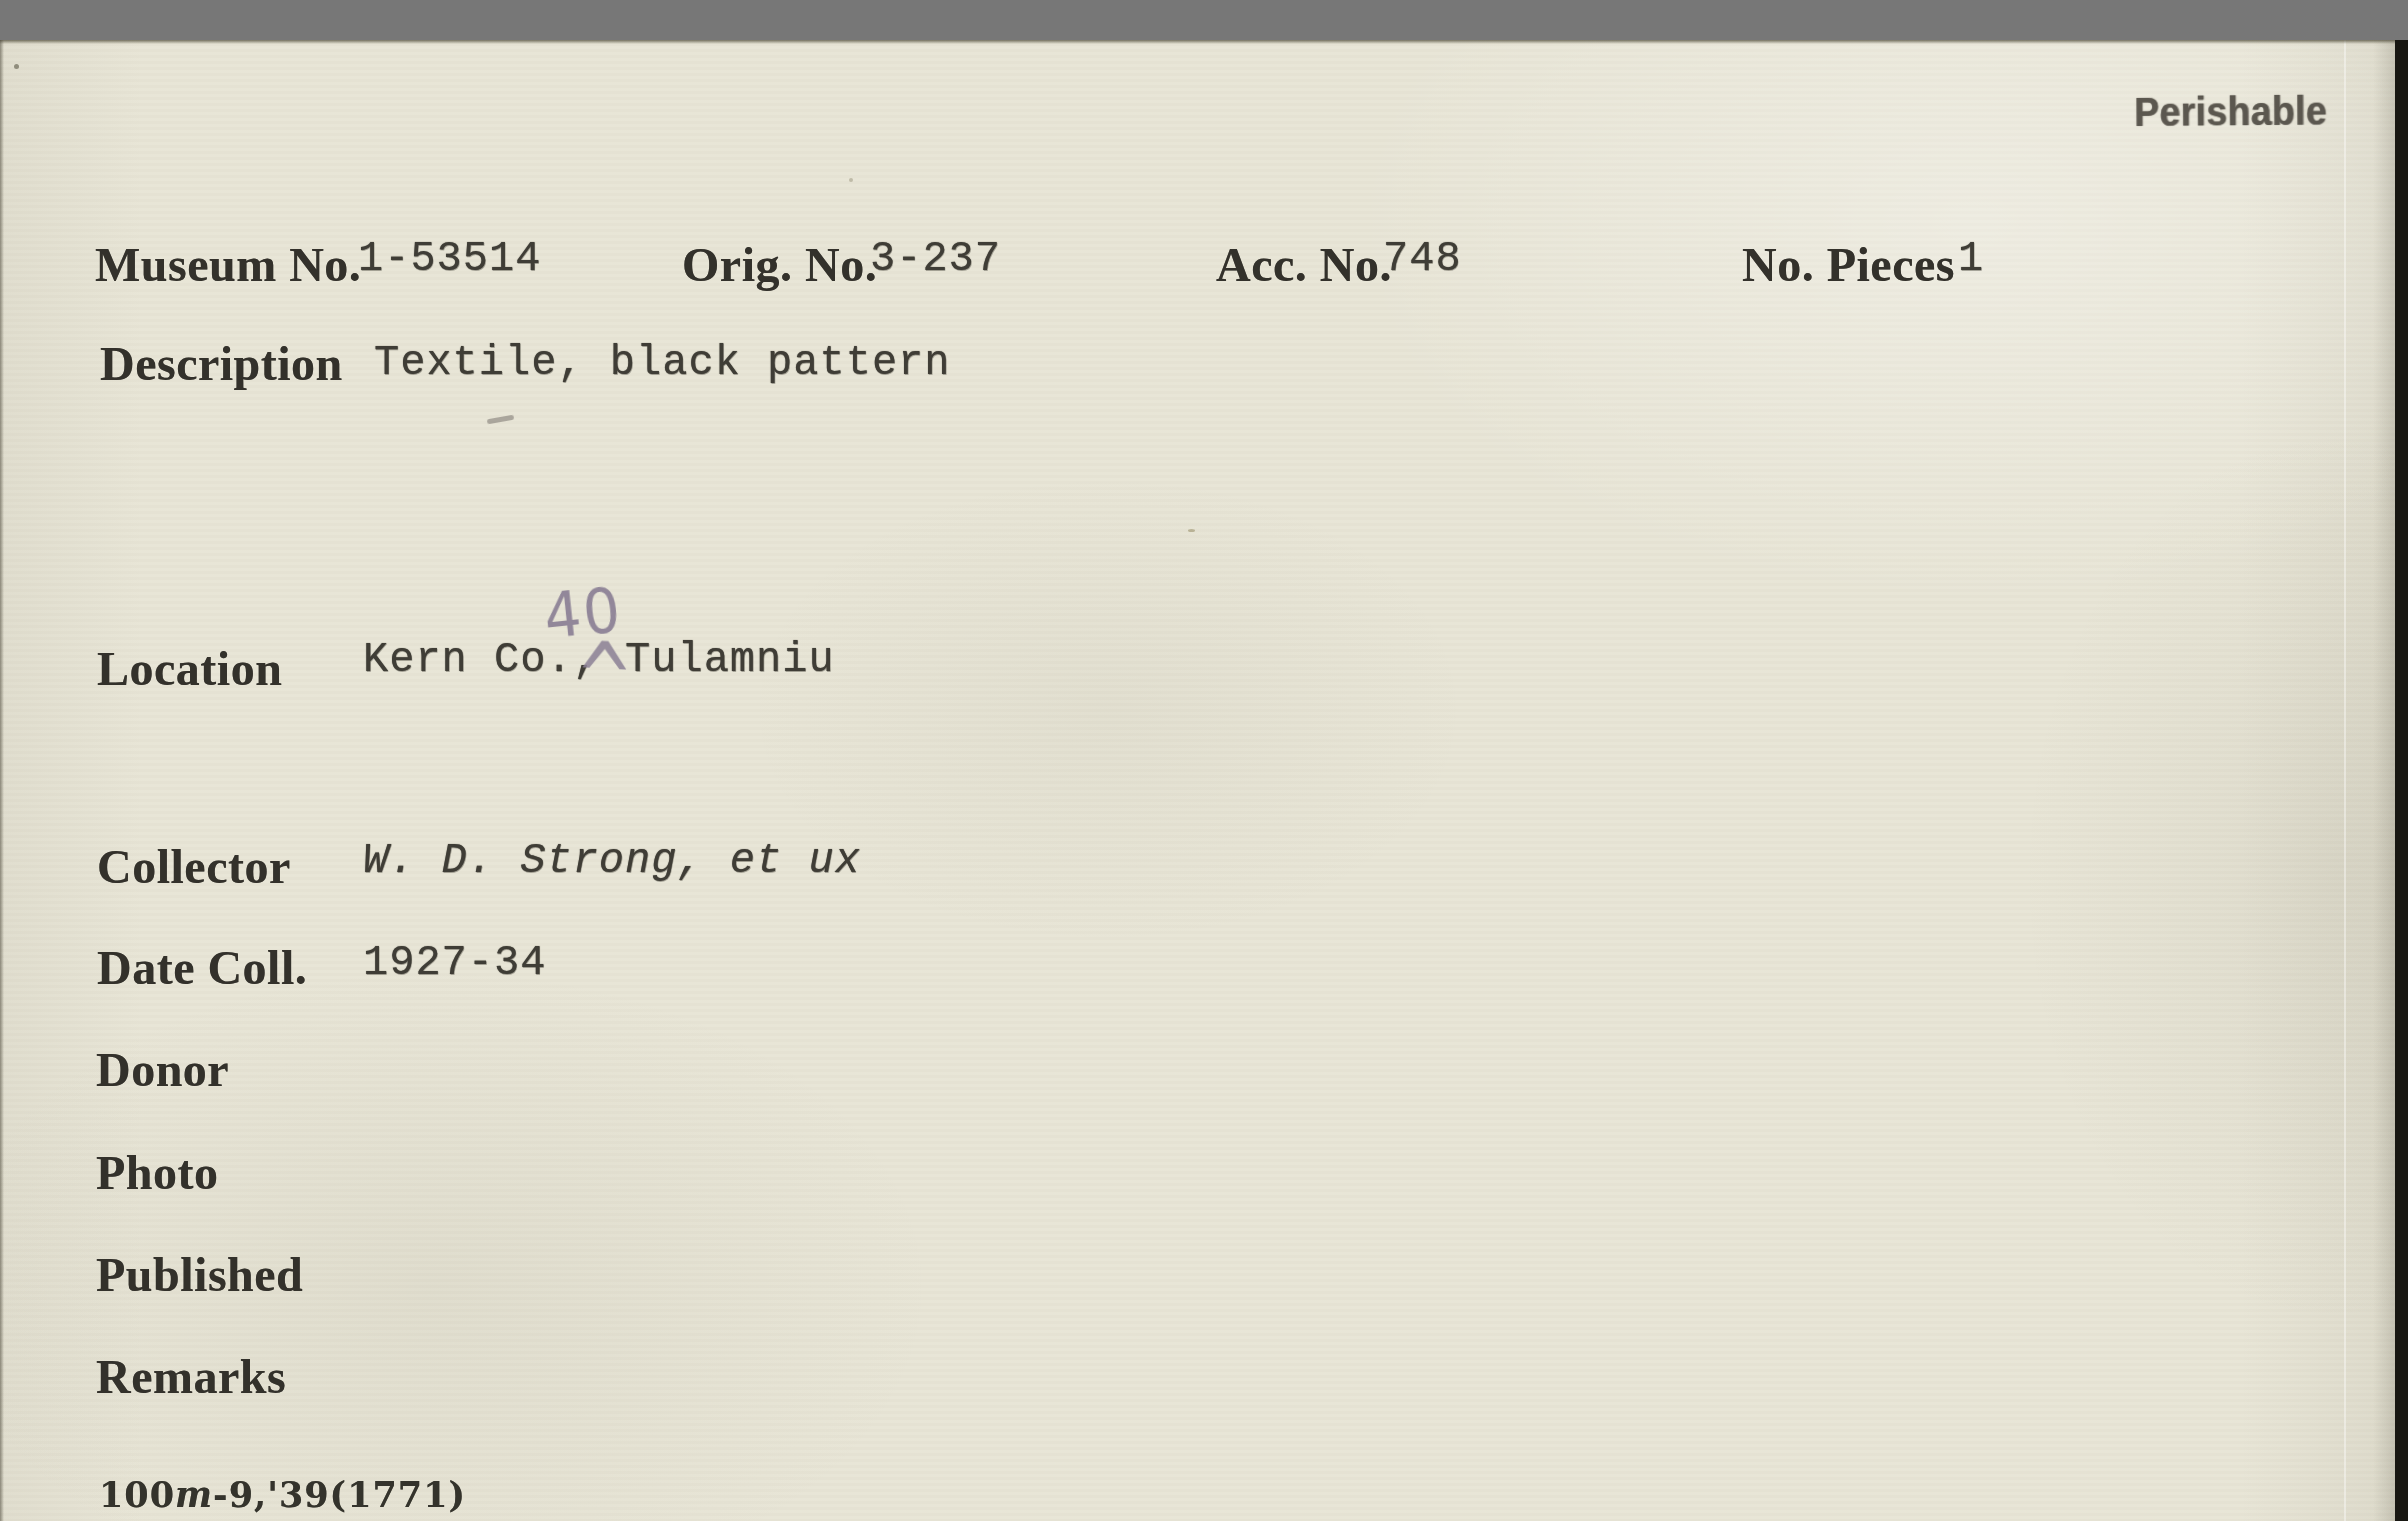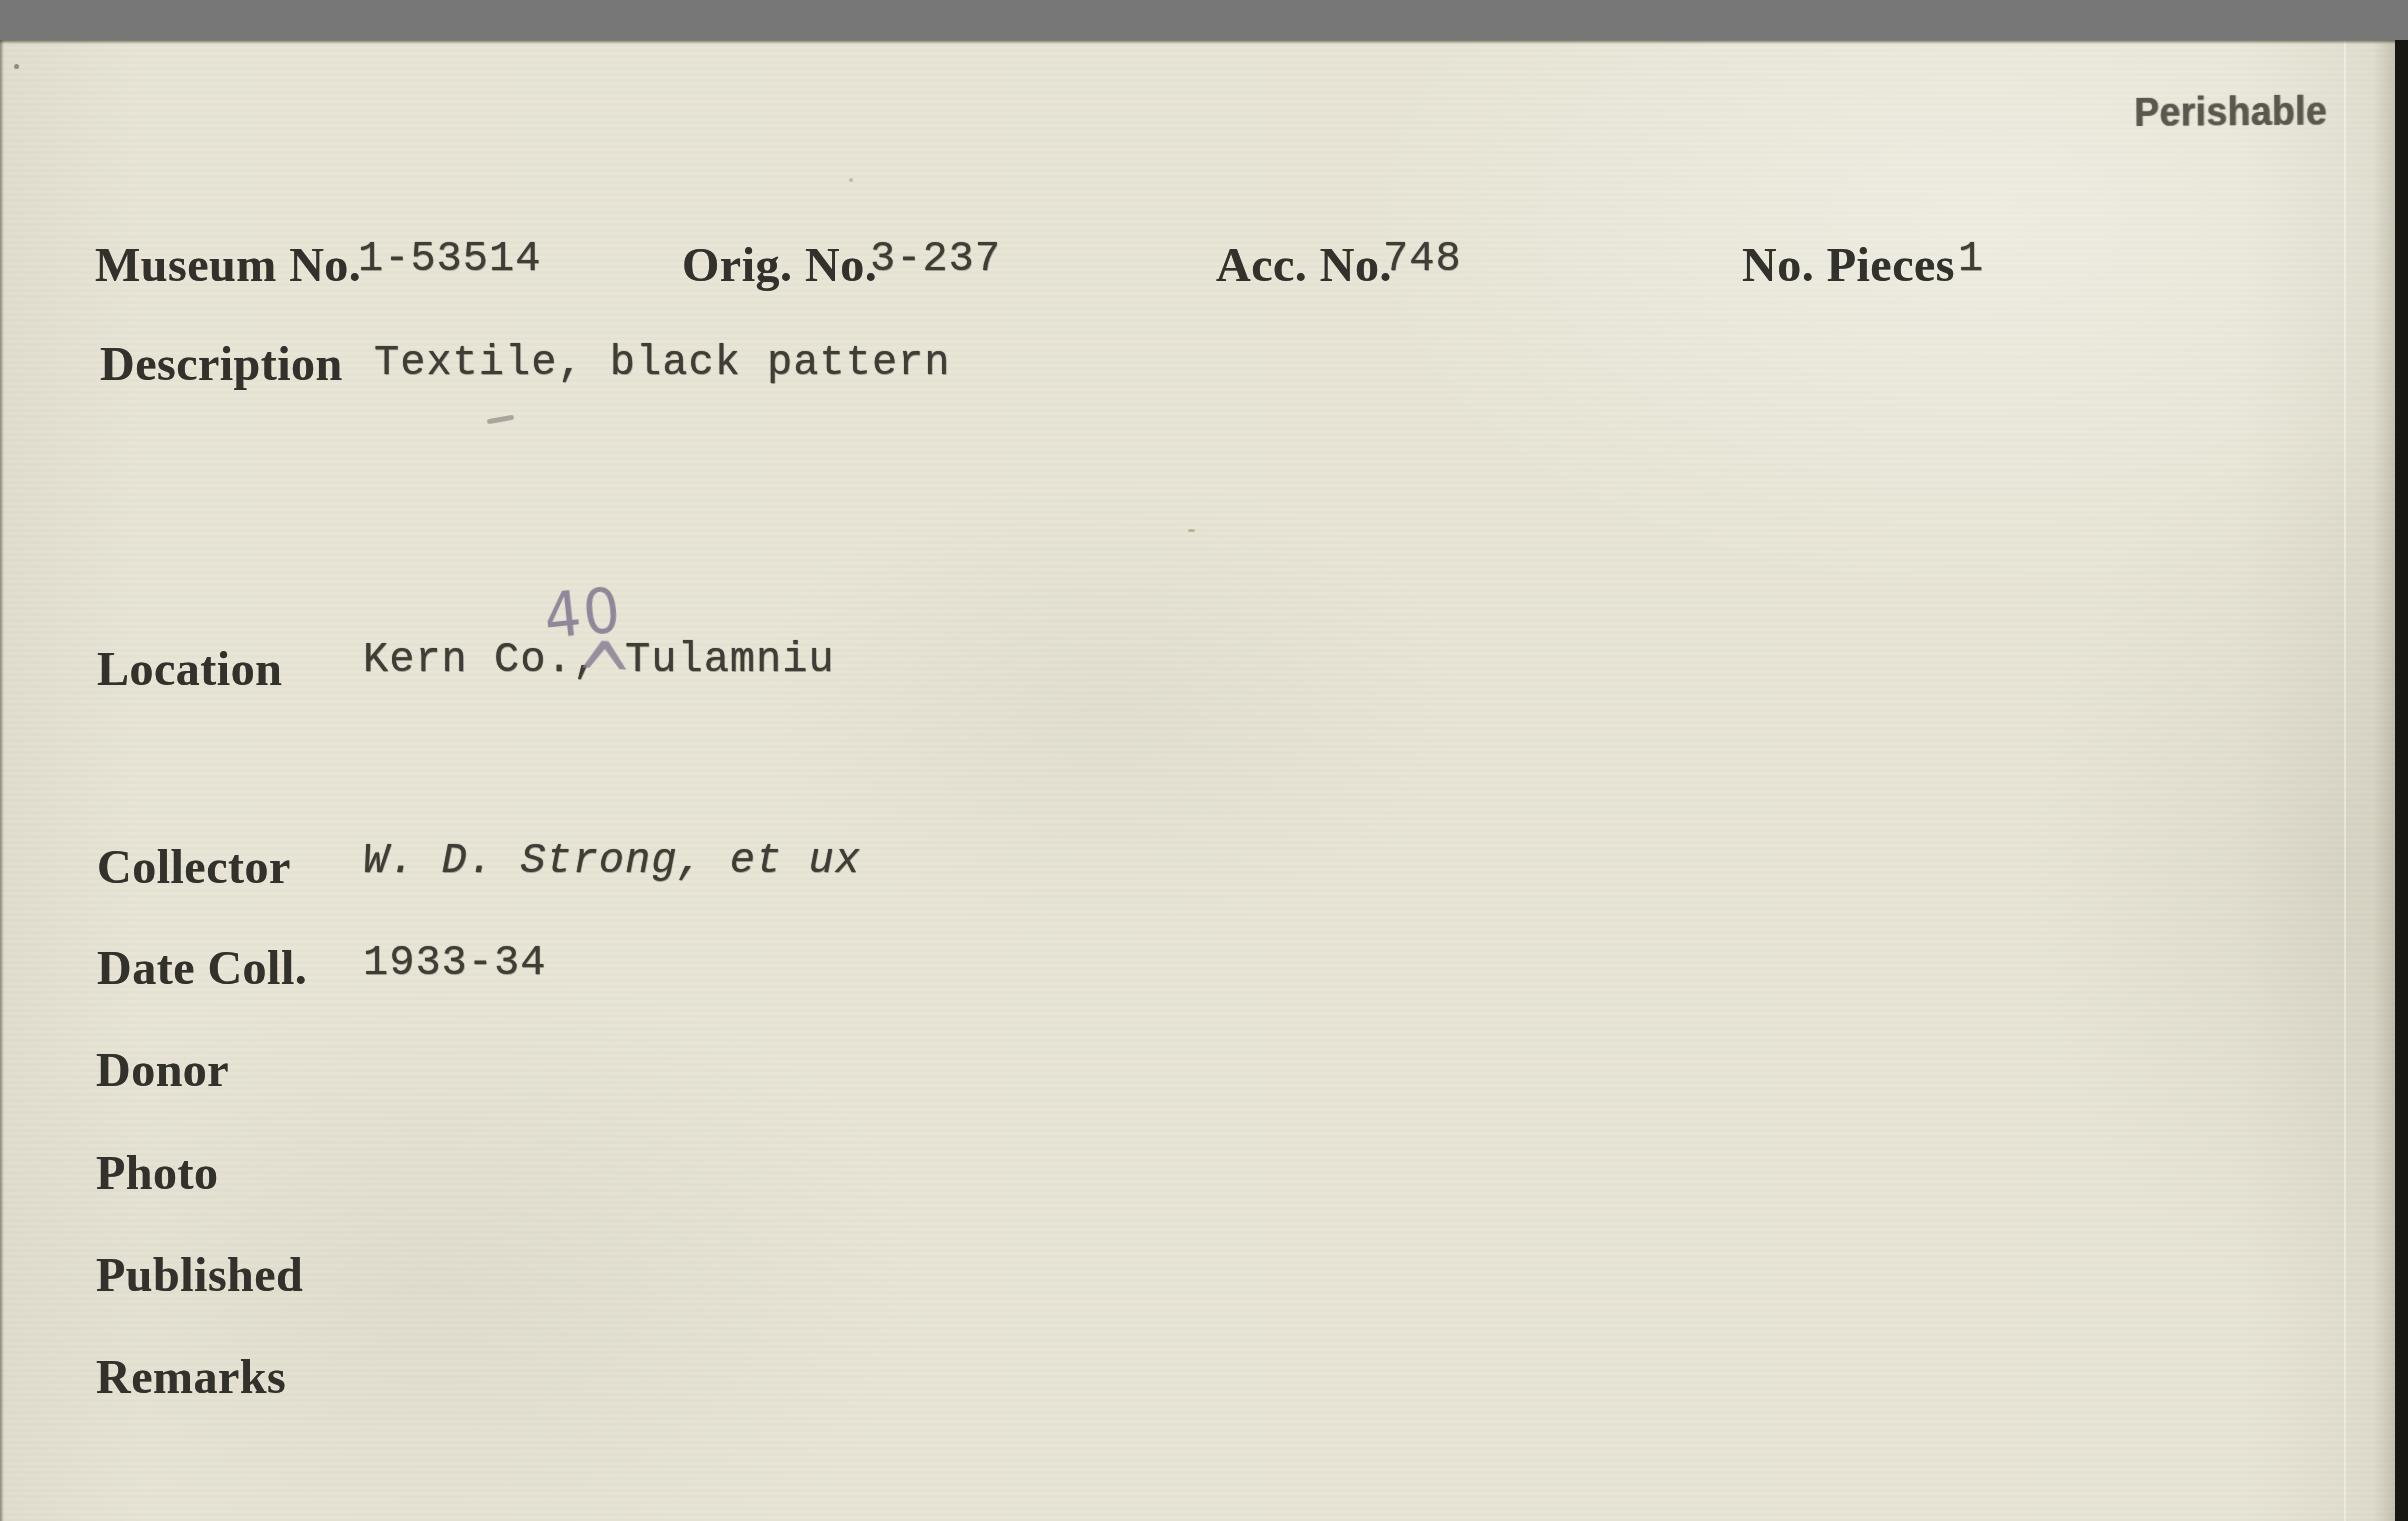--- a/index.html
+++ b/index.html
@@ -134,33 +134,34 @@
 
   <div class="plabel" style="left:97px;top:603px;">Location</div>
   <div class="typed" style="left:363px;top:597px;">Kern Co., Tulamniu</div>
   <div class="pencil-40">40</div>
   <div class="pencil-caret">^</div>
 
   <div class="plabel" style="left:97px;top:801px;">Collector</div>
   <div class="typed" style="left:363px;top:798px;font-style:italic;">W. D. Strong, et ux</div>
 
   <div class="plabel" style="left:97px;top:902px;">Date Coll.</div>
-  <div class="typed" style="left:363px;top:900px;">1933-34</div>
+  <div class="typed" style="left:363px;top:900px;">1927-34</div>
 
   <div class="plabel" style="left:96px;top:1004px;">Donor</div>
 
   <div class="plabel" style="left:96px;top:1107px;">Photo</div>
   <div class="typed" style="left:363px;top:1104px;"></div>
 
   <div class="plabel" style="left:96px;top:1209px;">Published</div>
   <div class="typed" style="left:363px;top:1206px;"></div>
 
   <div class="plabel" style="left:96px;top:1311px;">Remarks</div>
   <div class="typed" style="left:363px;top:1308px;"></div>
 
+  <div class="footer"><span>100</span><span class="it">m</span><span>-9,'39(1771)</span></div>
 
   <div class="scan-line" style="left:2344px;"></div>
   <div class="speck" style="left:14px;top:24px;width:5px;height:5px;background:rgba(90,86,70,0.6);"></div>
   <div class="speck" style="left:1188px;top:489px;width:7px;height:3px;background:rgba(150,140,100,0.55);"></div>
   <div class="speck" style="left:849px;top:138px;width:4px;height:4px;background:rgba(130,124,100,0.4);"></div>
   <div class="edge-top"></div>
   <div class="edge-left"></div>
   <div class="edge-right-shade"></div>
   <div class="edge-right"></div>
   <div class="edge-bottom"></div>

